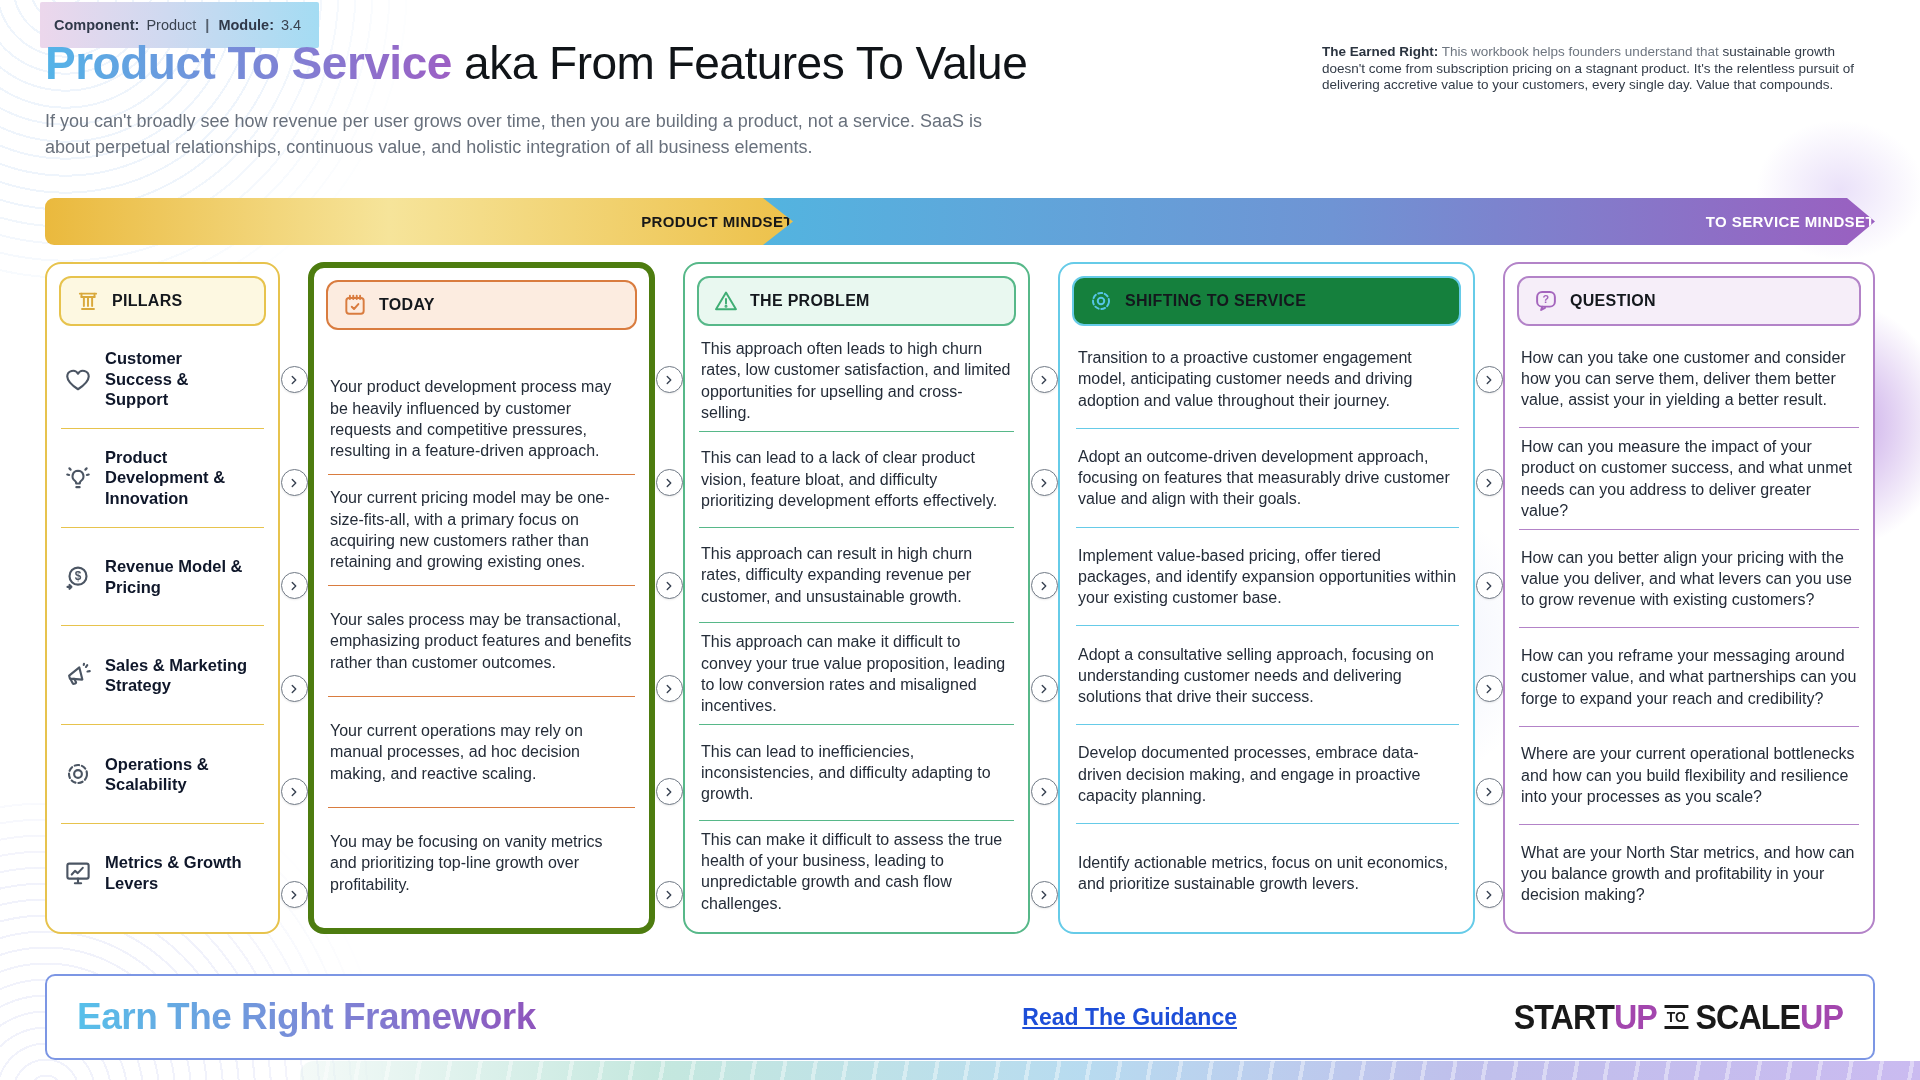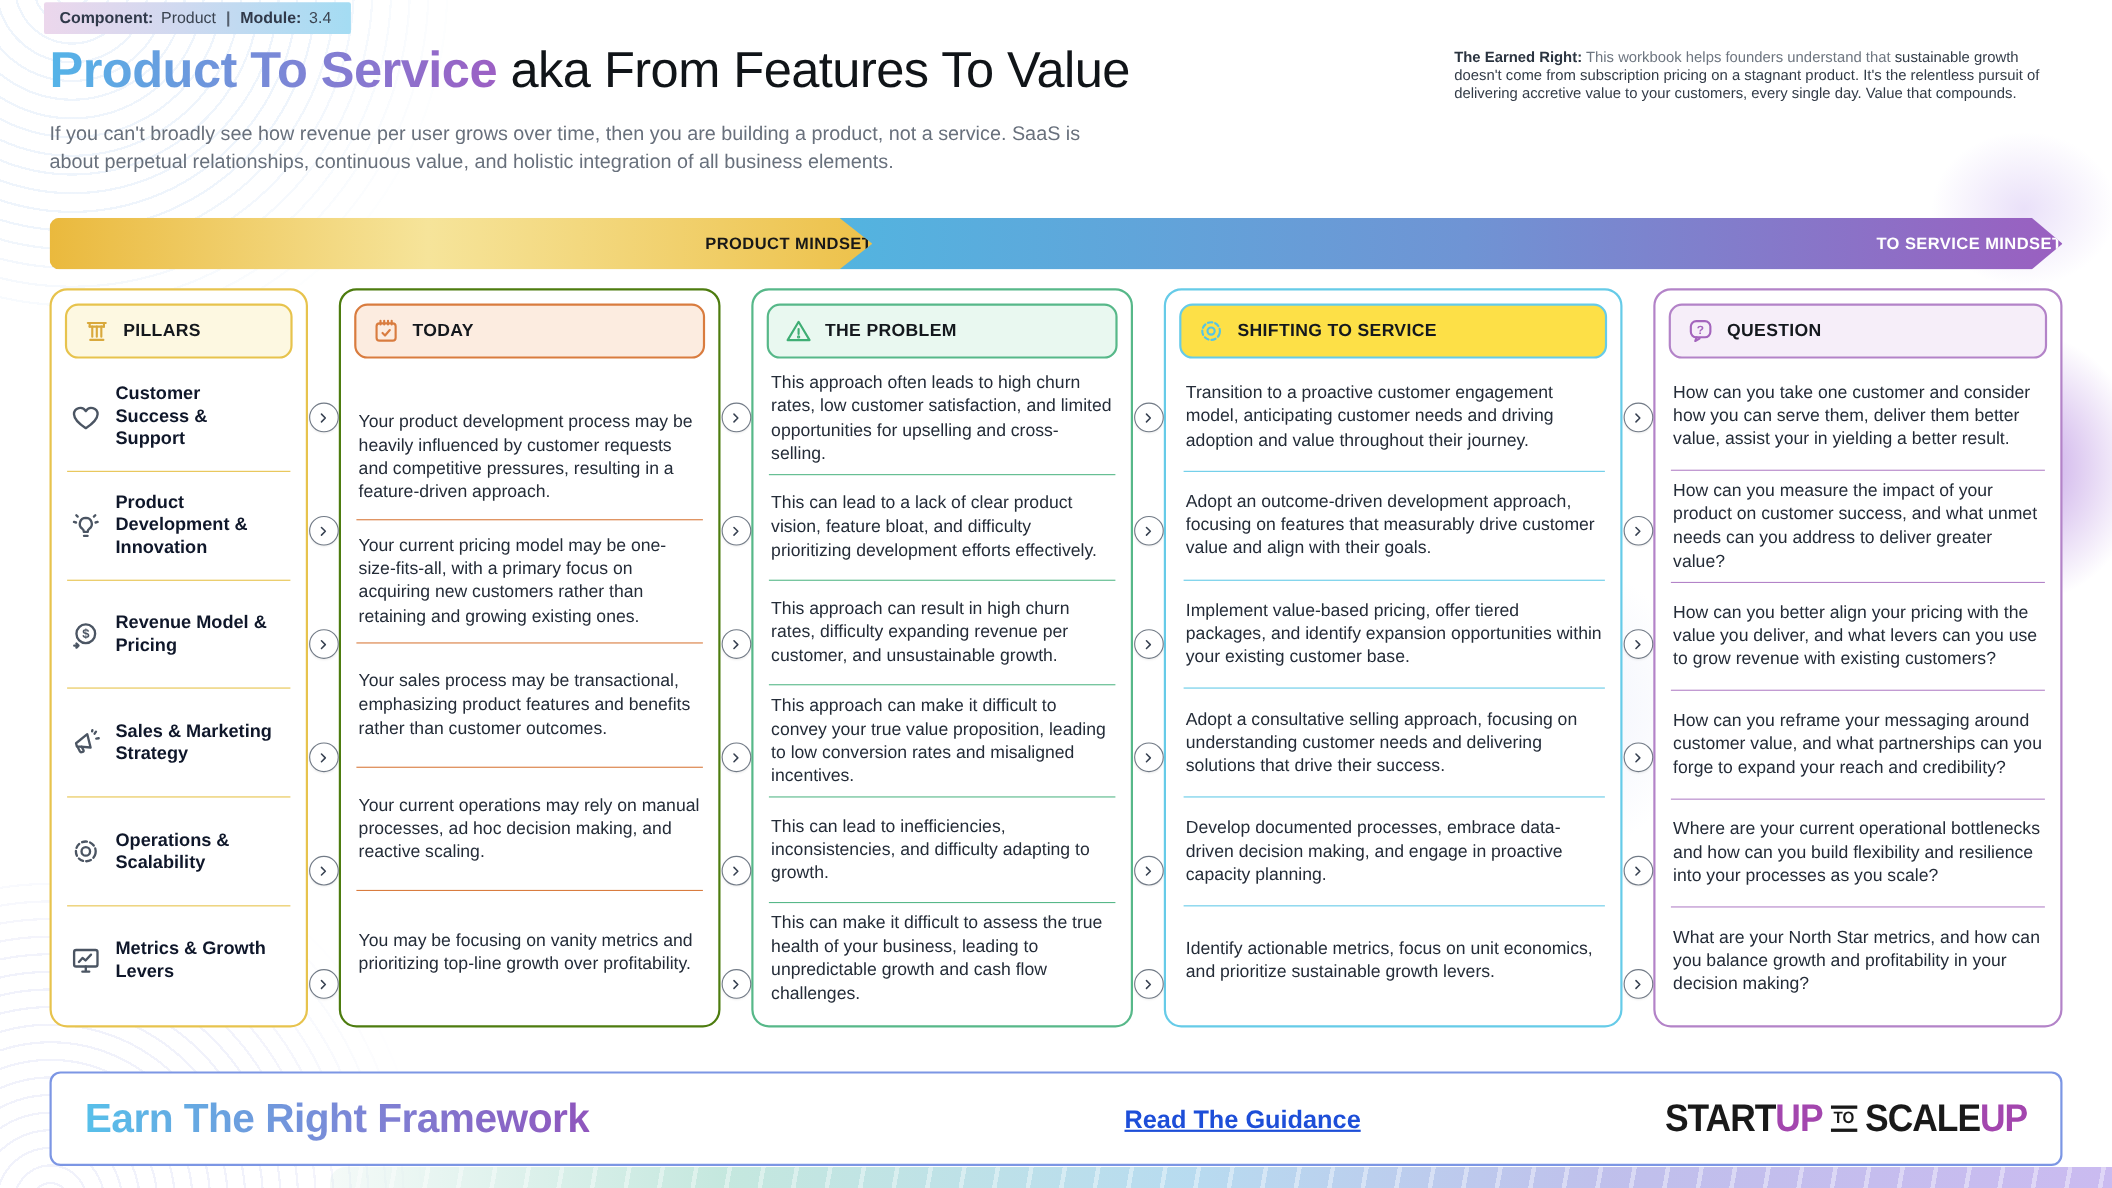--- a/index.html
+++ b/index.html
@@ -23,21 +23,21 @@
   .deco-mid-soft { left:1150px; top:430px; width:460px; height:430px;
     background:radial-gradient(closest-side, rgba(150,170,235,0.20), rgba(150,170,235,0) 70%); }
   .deco-bottom { left:300px; right:0; bottom:0; height:19px; border-radius:14px 0 0 0; opacity:.85;
     background:linear-gradient(90deg, rgba(170,215,200,0.15), rgba(130,205,185,0.55) 22%, rgba(115,185,225,0.6) 48%, rgba(140,140,220,0.65) 72%, rgba(172,148,232,0.75) 100%); }
   .deco-bottom-lines { left:300px; right:0; bottom:0; height:19px; opacity:.5;
     background:repeating-linear-gradient(100deg, rgba(255,255,255,0) 0 26px, rgba(255,255,255,0.8) 26px 30px); }
 
   .z { position:relative; z-index:1; }
 
   
-  .badge { position:absolute; left:40px; top:2px; height:29px; padding:0 18px 0 14px;
+  .badge { position:absolute; left:40px; top:2px; height:46px; padding:0 18px 0 14px;
     display:flex; align-items:center; gap:7px; font-size:14.5px; color:#3a4350;
     background:linear-gradient(90deg, #ecd7ec, #cfd9f0 45%, #a4dcf3); border-radius:2px; }
   .badge b { color:#30394a; }
   .badge .sep { color:#55606e; font-weight:bold; padding:0 2px; }
 
   
   .title { position:absolute; left:45px; top:36px; font-size:46px; letter-spacing:-0.5px; color:#101418; font-weight:400; white-space:nowrap; }
   .title .grad { font-weight:bold;
     background:linear-gradient(90deg,#54b4e8,#7d85d6 55%,#9c5fc4);
     -webkit-background-clip:text; background-clip:text; -webkit-text-fill-color:transparent; color:transparent; }
@@ -54,30 +54,30 @@
     background:linear-gradient(90deg,#52b5e0,#6f94d4 52%,#9a5fc0);
     clip-path:polygon(0 0, calc(100% - 28px) 0, 100% 50%, calc(100% - 28px) 100%, 0 100%); }
   .arrow-yellow { left:0; width:748px; color:#181818; border-radius:9px 0 0 9px;
     background:linear-gradient(90deg,#eab93d,#f6e49a 46%,#edc14a);
     clip-path:polygon(0 0, calc(100% - 30px) 0, 100% 50%, calc(100% - 30px) 100%, 0 100%); }
 
   
   .board { position:absolute; left:45px; top:262px; width:1830px; height:672px; display:flex; gap:28px; }
   .col { background:#fff; border-radius:16px; padding:12px 0 10px; display:flex; flex-direction:column; }
   .col-pillars  { flex:0 0 235px; border:2px solid #e7c34d; }
-  .col-today    { flex:0 0 347px; border:2px solid #4d7c0f;gap:30px; }
+  .col-today    { flex:0 0 347px; border:6px solid #4d7c0f;gap:30px; }
   .col-problem  { flex:0 0 347px; border:2px solid #57b889; }
   .col-shifting { flex:0 0 417px; border:2px solid #66cbe8; }
   .col-question { flex:0 0 372px; border:2px solid #b383c8; }
   .col-head { margin:0 12px; height:50px; border-radius:12px; display:flex; align-items:center; gap:11px;
     padding:0 14px; font-weight:bold; font-size:16px; letter-spacing:0.3px; color:#14181d; flex:0 0 auto; }
   .col-pillars  .col-head { border:2px solid #e7c34d; background:#fdf8e1; }
   .col-today    .col-head { border:2px solid #d97c3f; background:#fcece0; }
   .col-problem  .col-head { border:2px solid #57b889; background:#e9f8f0; }
-  .col-shifting .col-head { border:2px solid #66cbe8; background:#fde047; }
+  .col-shifting .col-head { border:2px solid #66cbe8; background:#15803d; }
   .col-question .col-head { border:2px solid #b383c8; background:#f6eef9; }
   .cells { flex:1; display:flex; flex-direction:column; margin-top:4px; }
   .cell { flex:1 1 0; margin:0 14px; padding:8px 2px; display:flex; align-items:center;
     font-size:16px; line-height:1.33; color:#242c38; }
   .col-pillars  .cell { border-bottom:1.6px solid #e7c34d; }
   .col-today    .cell { border-bottom:1.6px solid #d97c3f; }
   .col-problem  .cell { border-bottom:1.6px solid #57b889; }
   .col-shifting .cell { border-bottom:1.6px solid #66cbe8;margin-left:16px; }
   .col-question .cell { border-bottom:1.6px solid #b383c8; }
   .cells .cell:last-child { border-bottom:none; }

